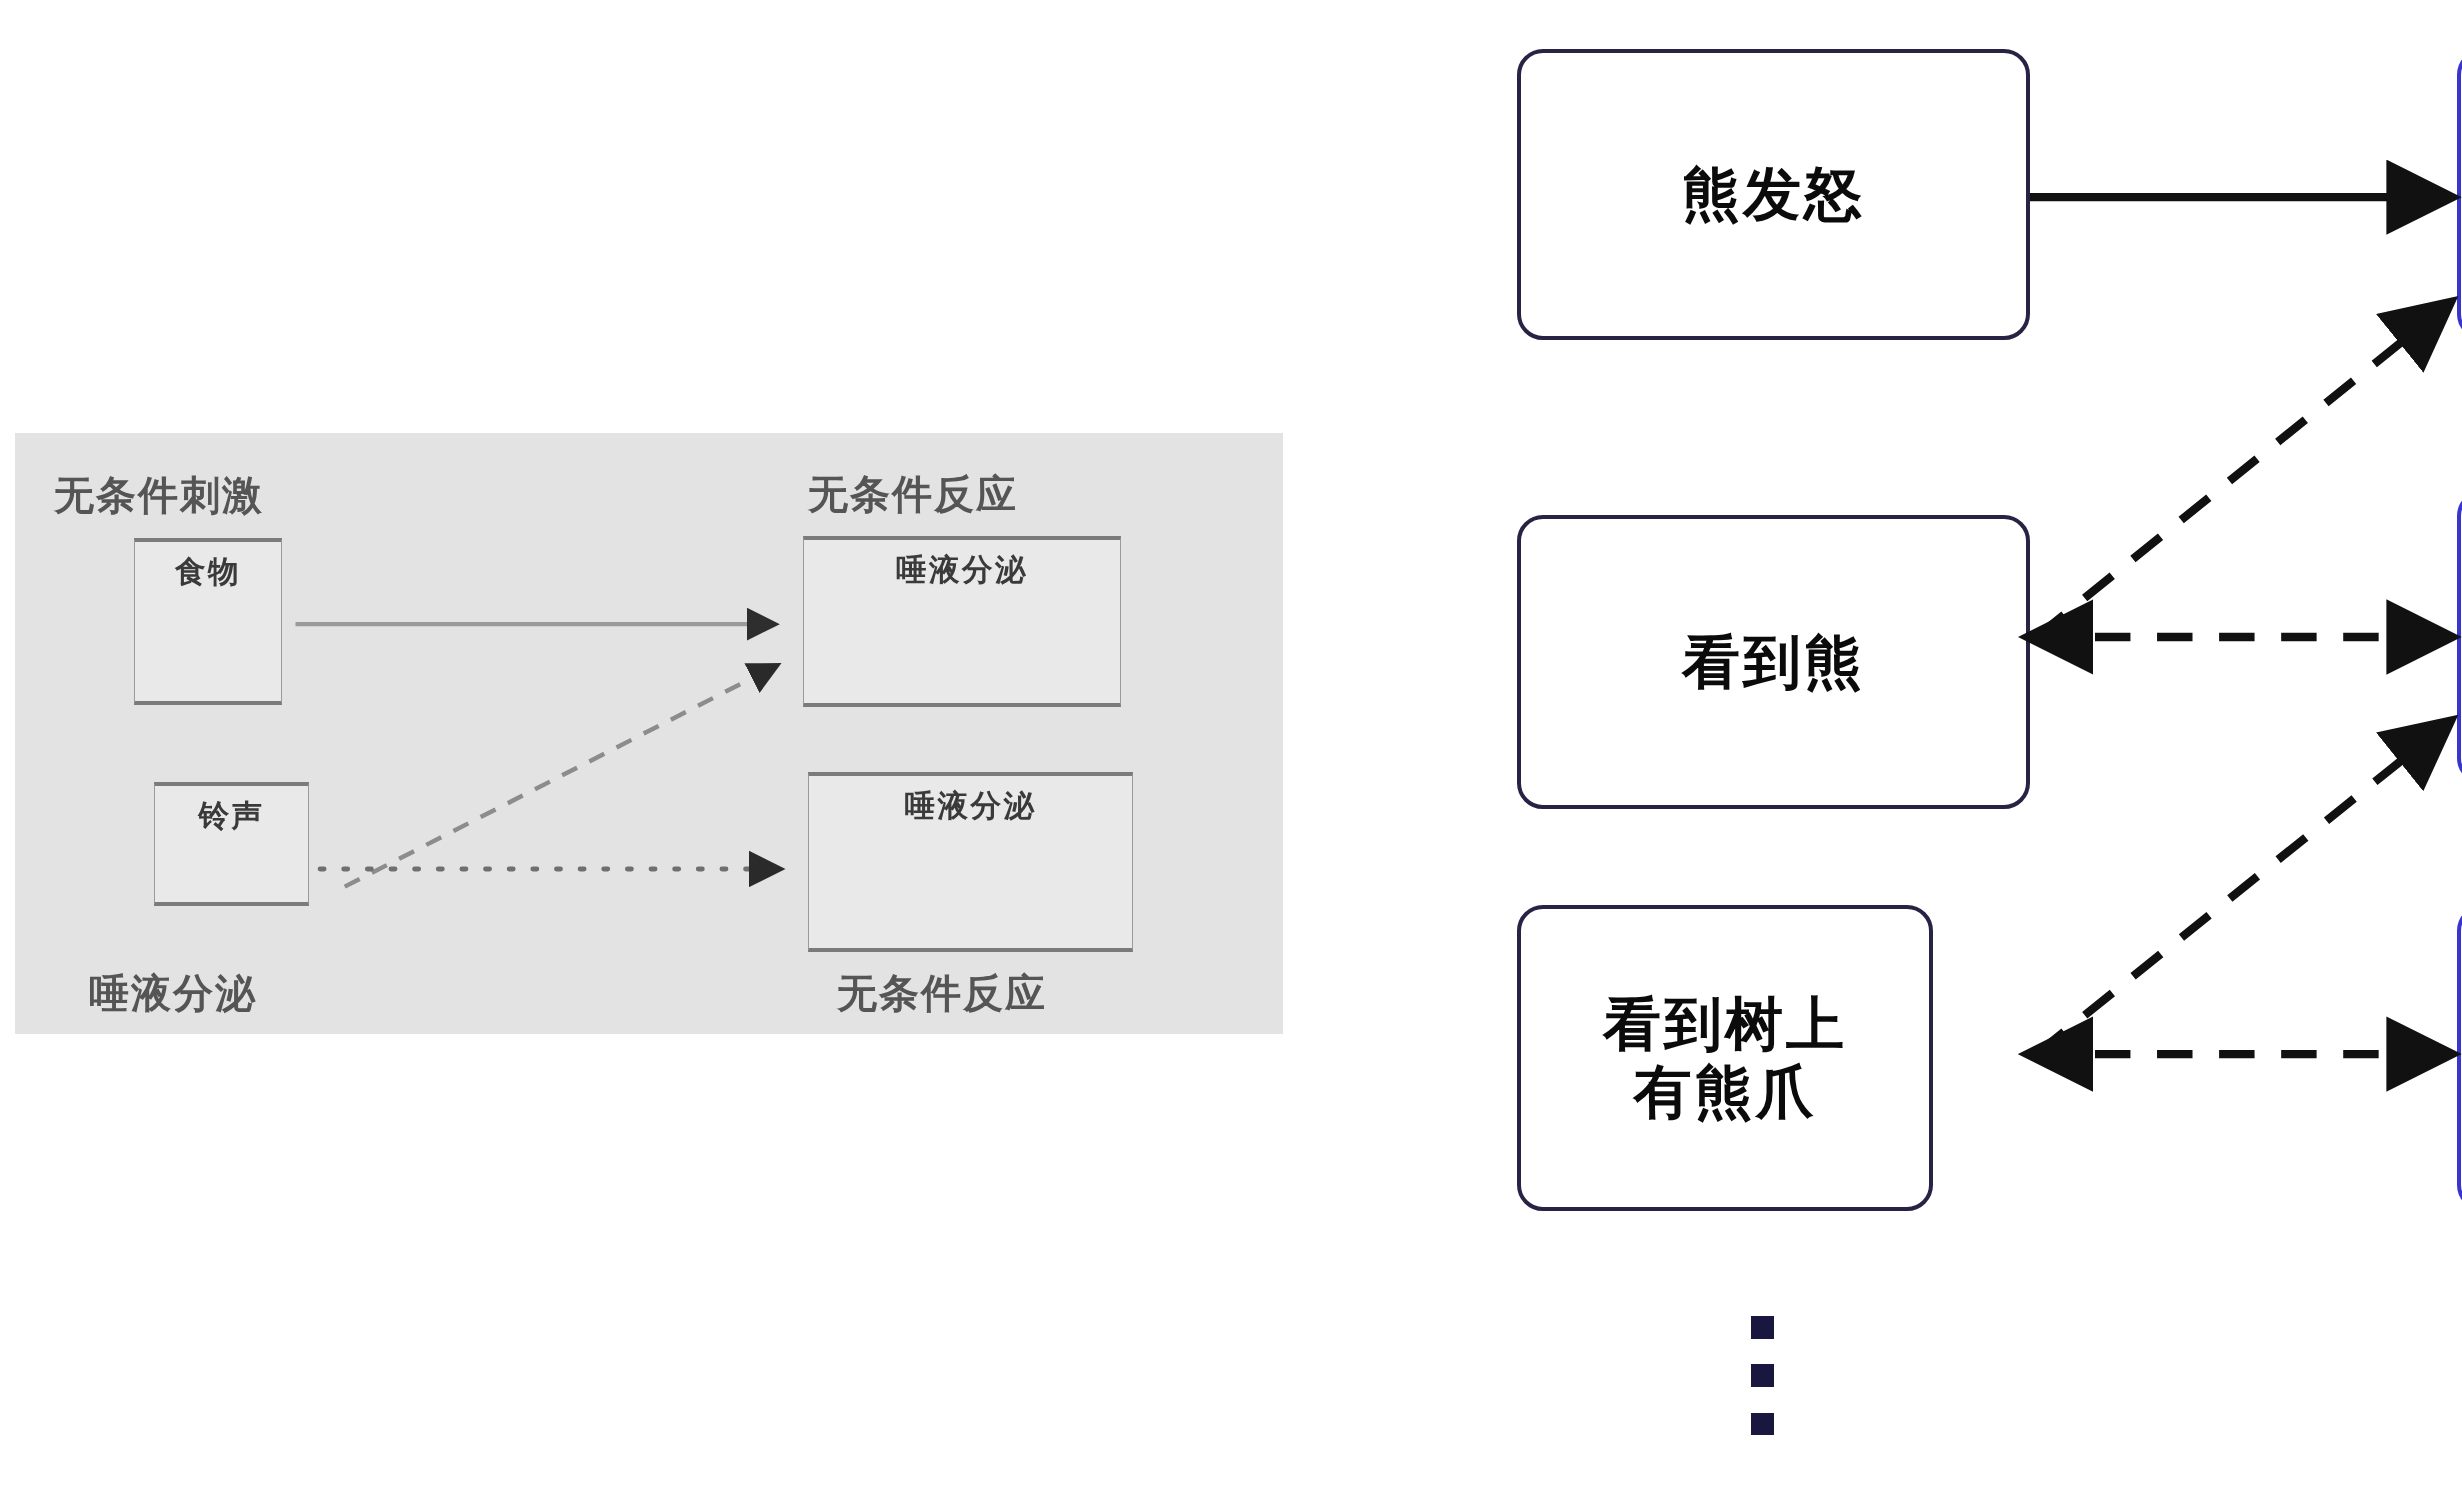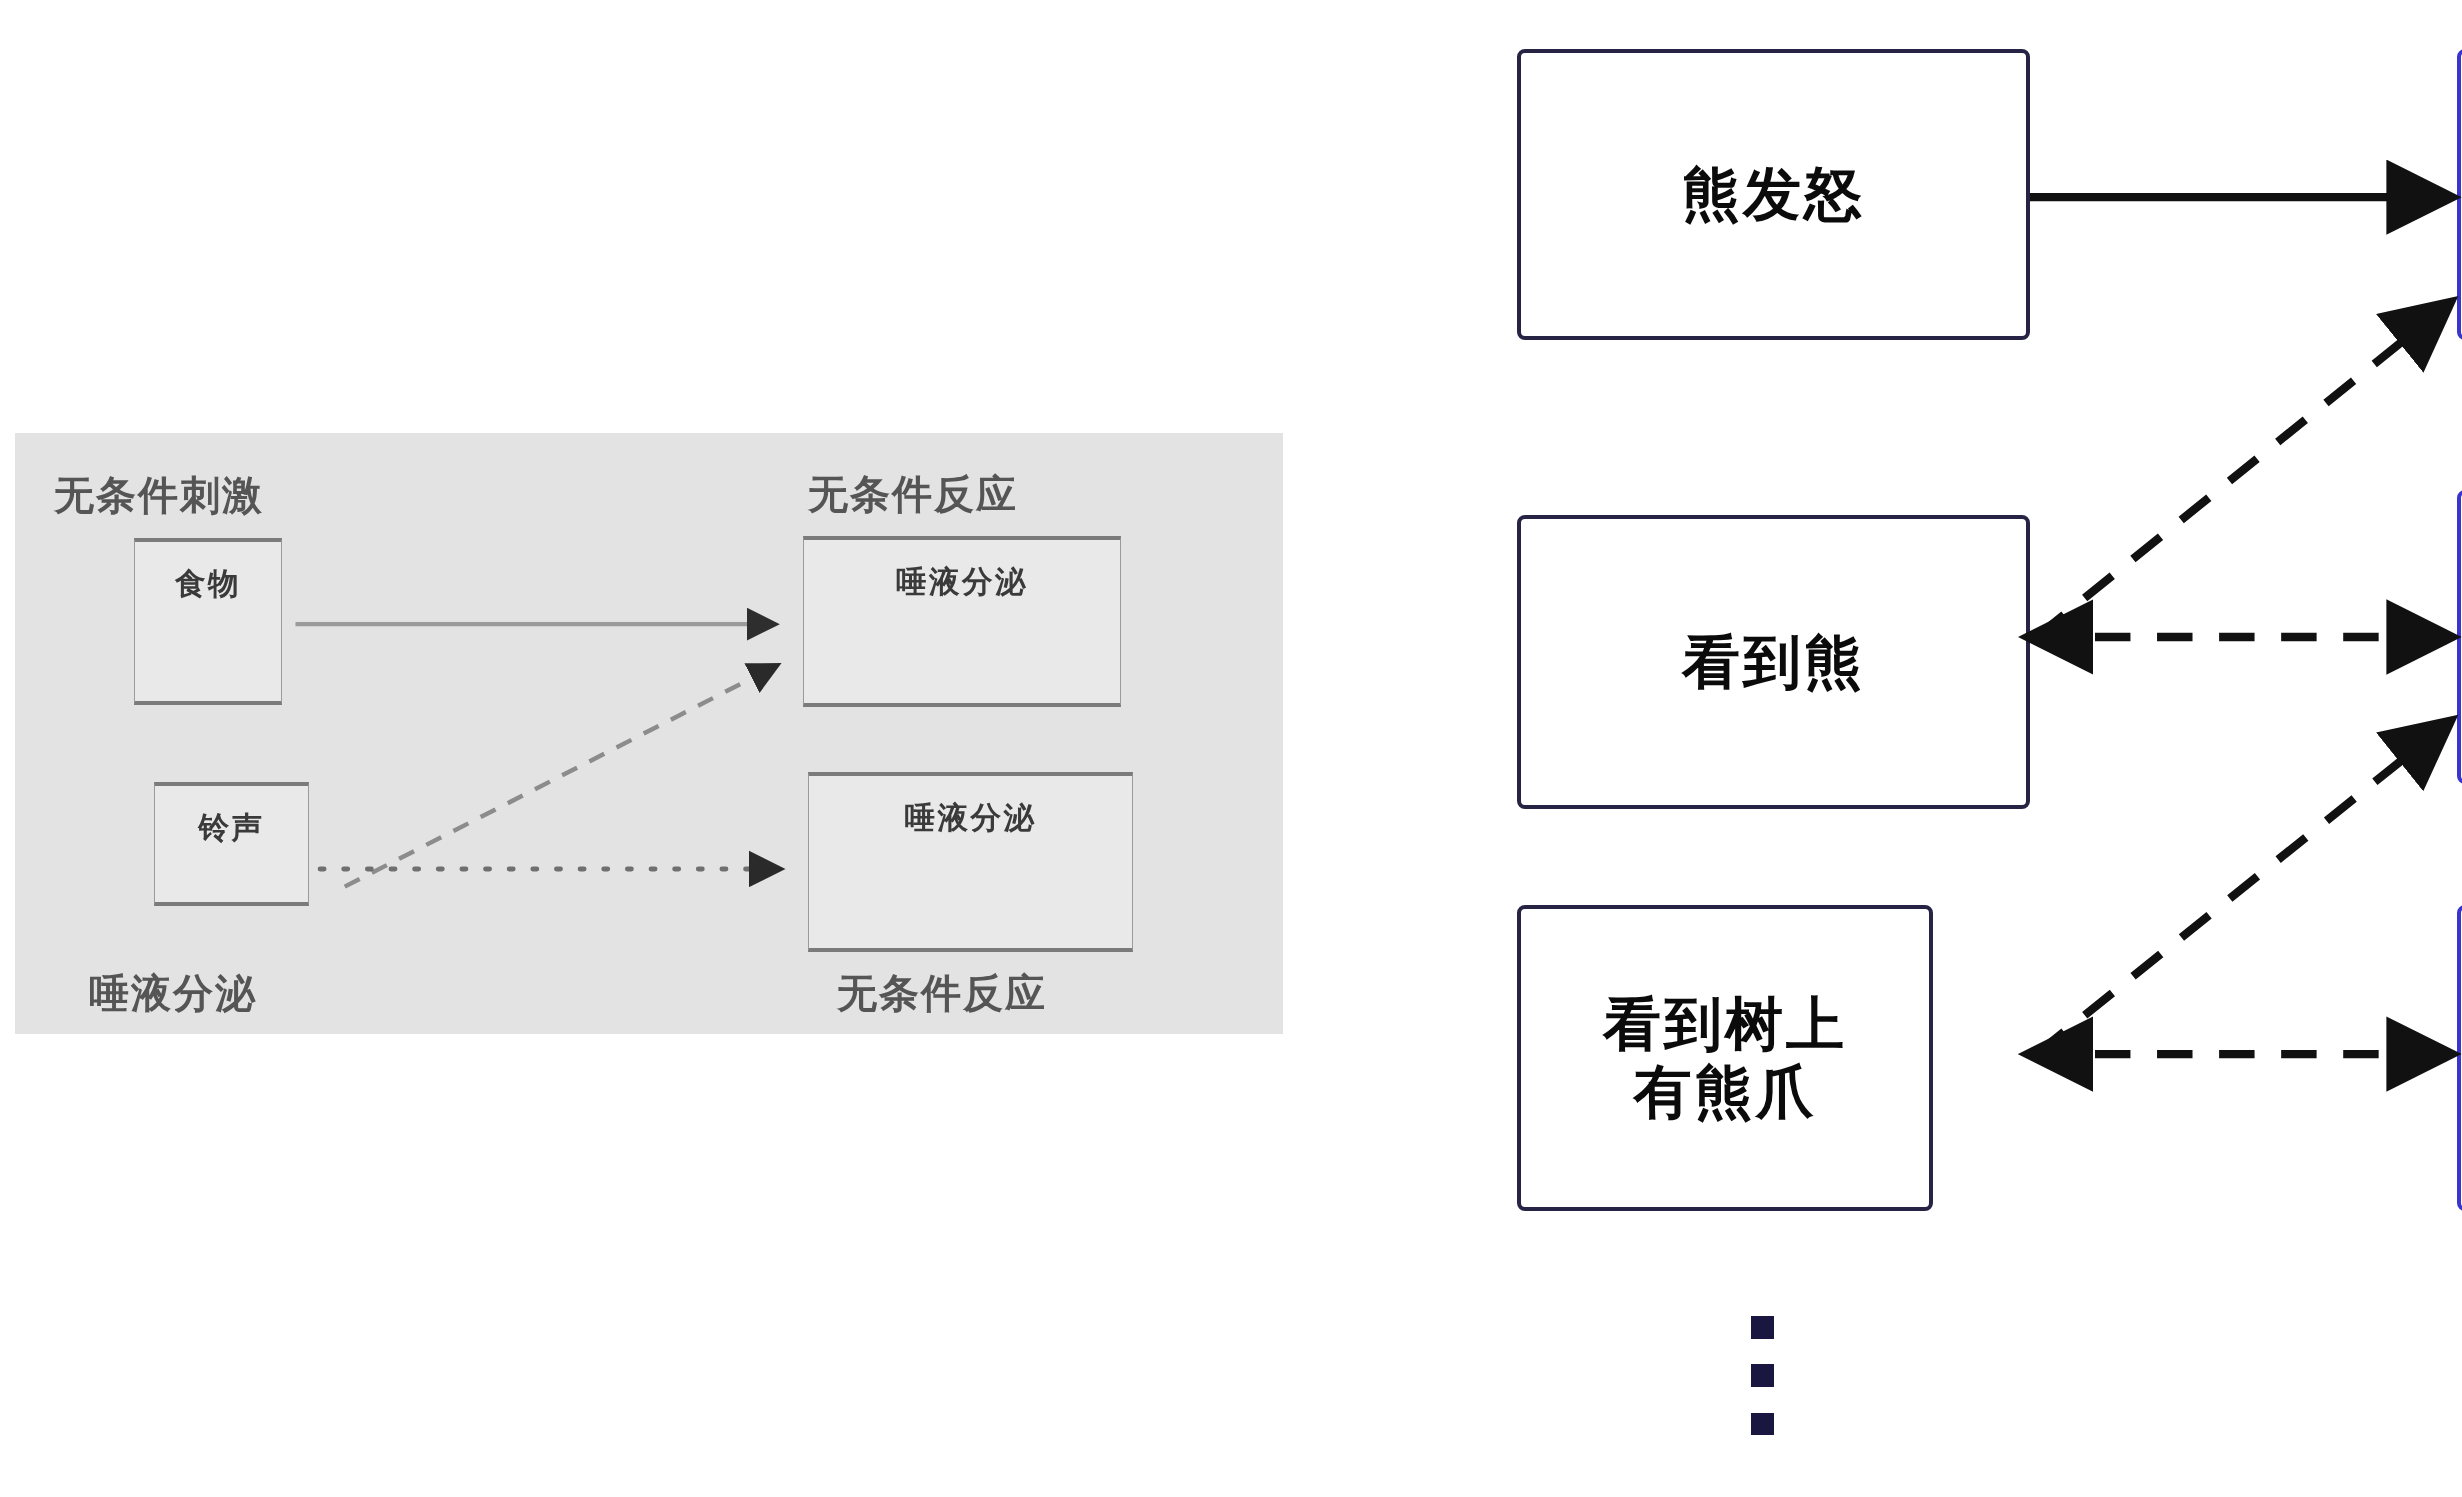--- a/index.html
+++ b/index.html
@@ -24,31 +24,31 @@
   #cc-cap-cr  {left:837px;top:973px;}
 
   .cc-box{
     position:absolute;background:#e9e9e9;
     border:1.5px solid #9a9a9a;
     border-top:4.4px solid #7b7b7b;
     border-bottom:4.4px solid #7b7b7b;
     box-sizing:border-box;
     color:#3a3a3a;font-size:30.5px;font-weight:700;letter-spacing:2.5px;
     display:flex;align-items:flex-start;justify-content:center;
-    padding-top:22px;white-space:nowrap;
+    padding-top:10px;white-space:nowrap;
   }
   #cc-box-food   {left:134px; top:538px;width:148px;height:167px;}
   #cc-box-bell   {left:154px; top:782px;width:155px;height:124px;}
   #cc-box-sal-1  {left:803px;top:536px;width:318px;height:171px;}
   #cc-box-sal-2  {left:808px;top:772px;width:325px;height:180px;}
 
   
   .rl-box{
     position:absolute;background:#ffffff;box-sizing:border-box;
-    border-radius:8px;
+    border-radius:26px;
     display:flex;align-items:center;justify-content:center;
     text-align:center;line-height:1.18;
   }
   .rl-box.dark   {border:4.4px solid #262344;}
   .rl-box.blue   {border:4.4px solid #3a34cf;}
 
   .rl-label-cn{font-size:58px;font-weight:700;color:#0b0b0b;letter-spacing:3px;}
 
   #rl-box-bear-angry {left:1517px;top:49px; width:513px;height:291px;}
   #rl-box-see-bear   {left:1517px;top:490px; width:513px;height:294px;margin-top:25px;}

